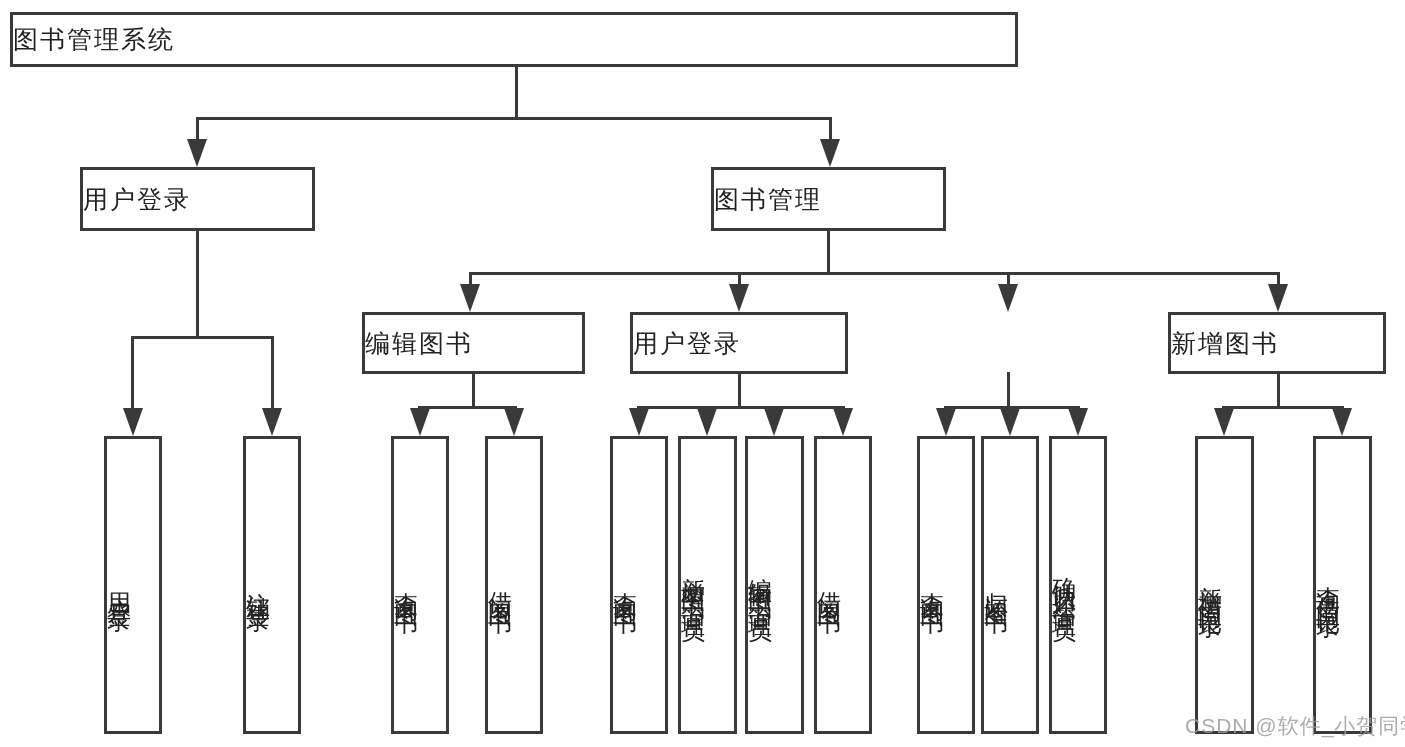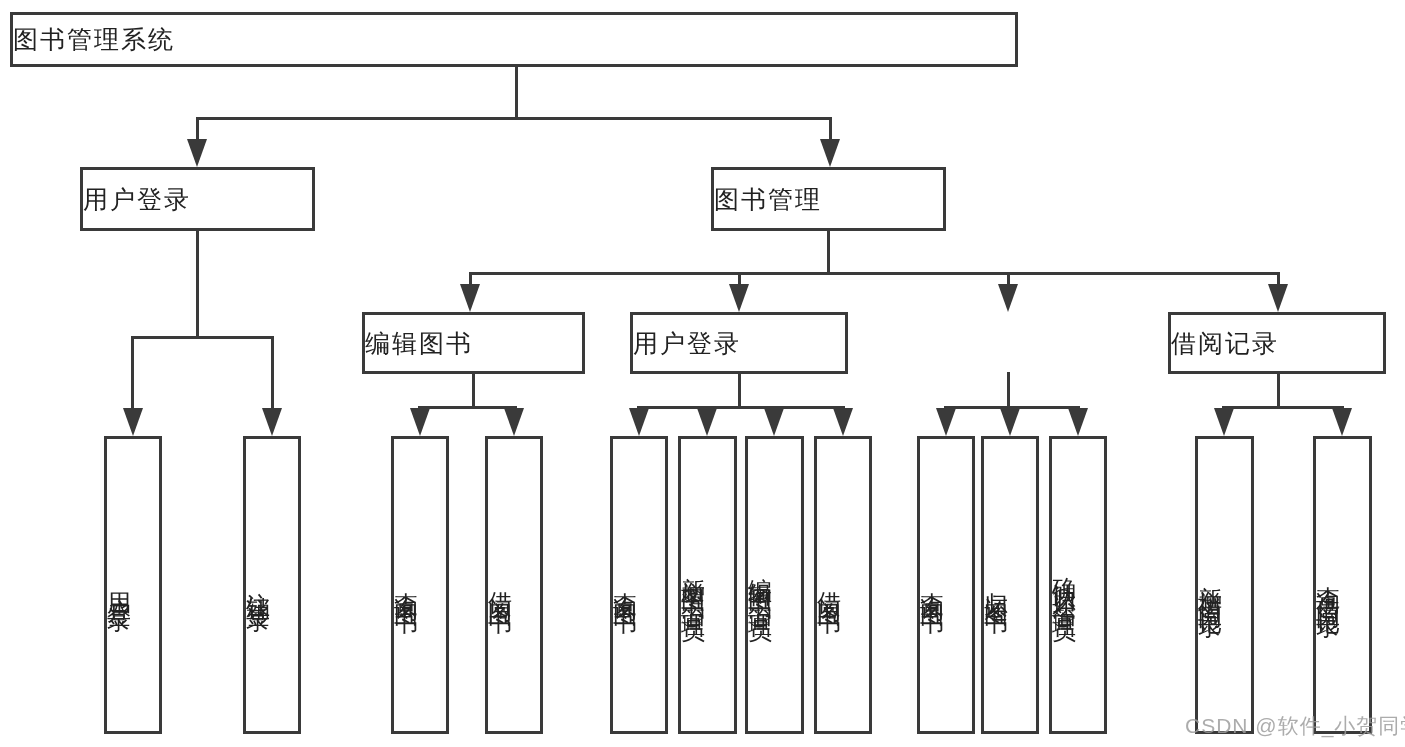--- a/index.html
+++ b/index.html
@@ -71,21 +71,21 @@
   <div class="vline" style="left:1277px;top:272px;height:16px"></div>
   <div class="arrow" style="left:1268px;top:284px"></div>
 
   <div class="box" style="left:362px;top:312px;width:223px;height:62px">
     <span class="hlabel">编辑图书</span>
   </div>
   <div class="box" style="left:630px;top:312px;width:218px;height:62px">
     <span class="hlabel">用户登录</span>
   </div>
   <div class="box" style="left:1168px;top:312px;width:218px;height:62px">
-    <span class="hlabel">借阅记录</span>
+    <span class="hlabel">新增图书</span>
   </div>
 
   <div class="vline" style="left:472px;top:372px;height:36px"></div>
   <div class="hline" style="left:418px;top:406px;width:99px"></div>
   <div class="arrow" style="left:410px;top:408px"></div>
   <div class="arrow" style="left:504px;top:408px"></div>
 
   <div class="vline" style="left:738px;top:372px;height:36px"></div>
   <div class="hline" style="left:637px;top:406px;width:208px"></div>
   <div class="arrow" style="left:629px;top:408px"></div>

